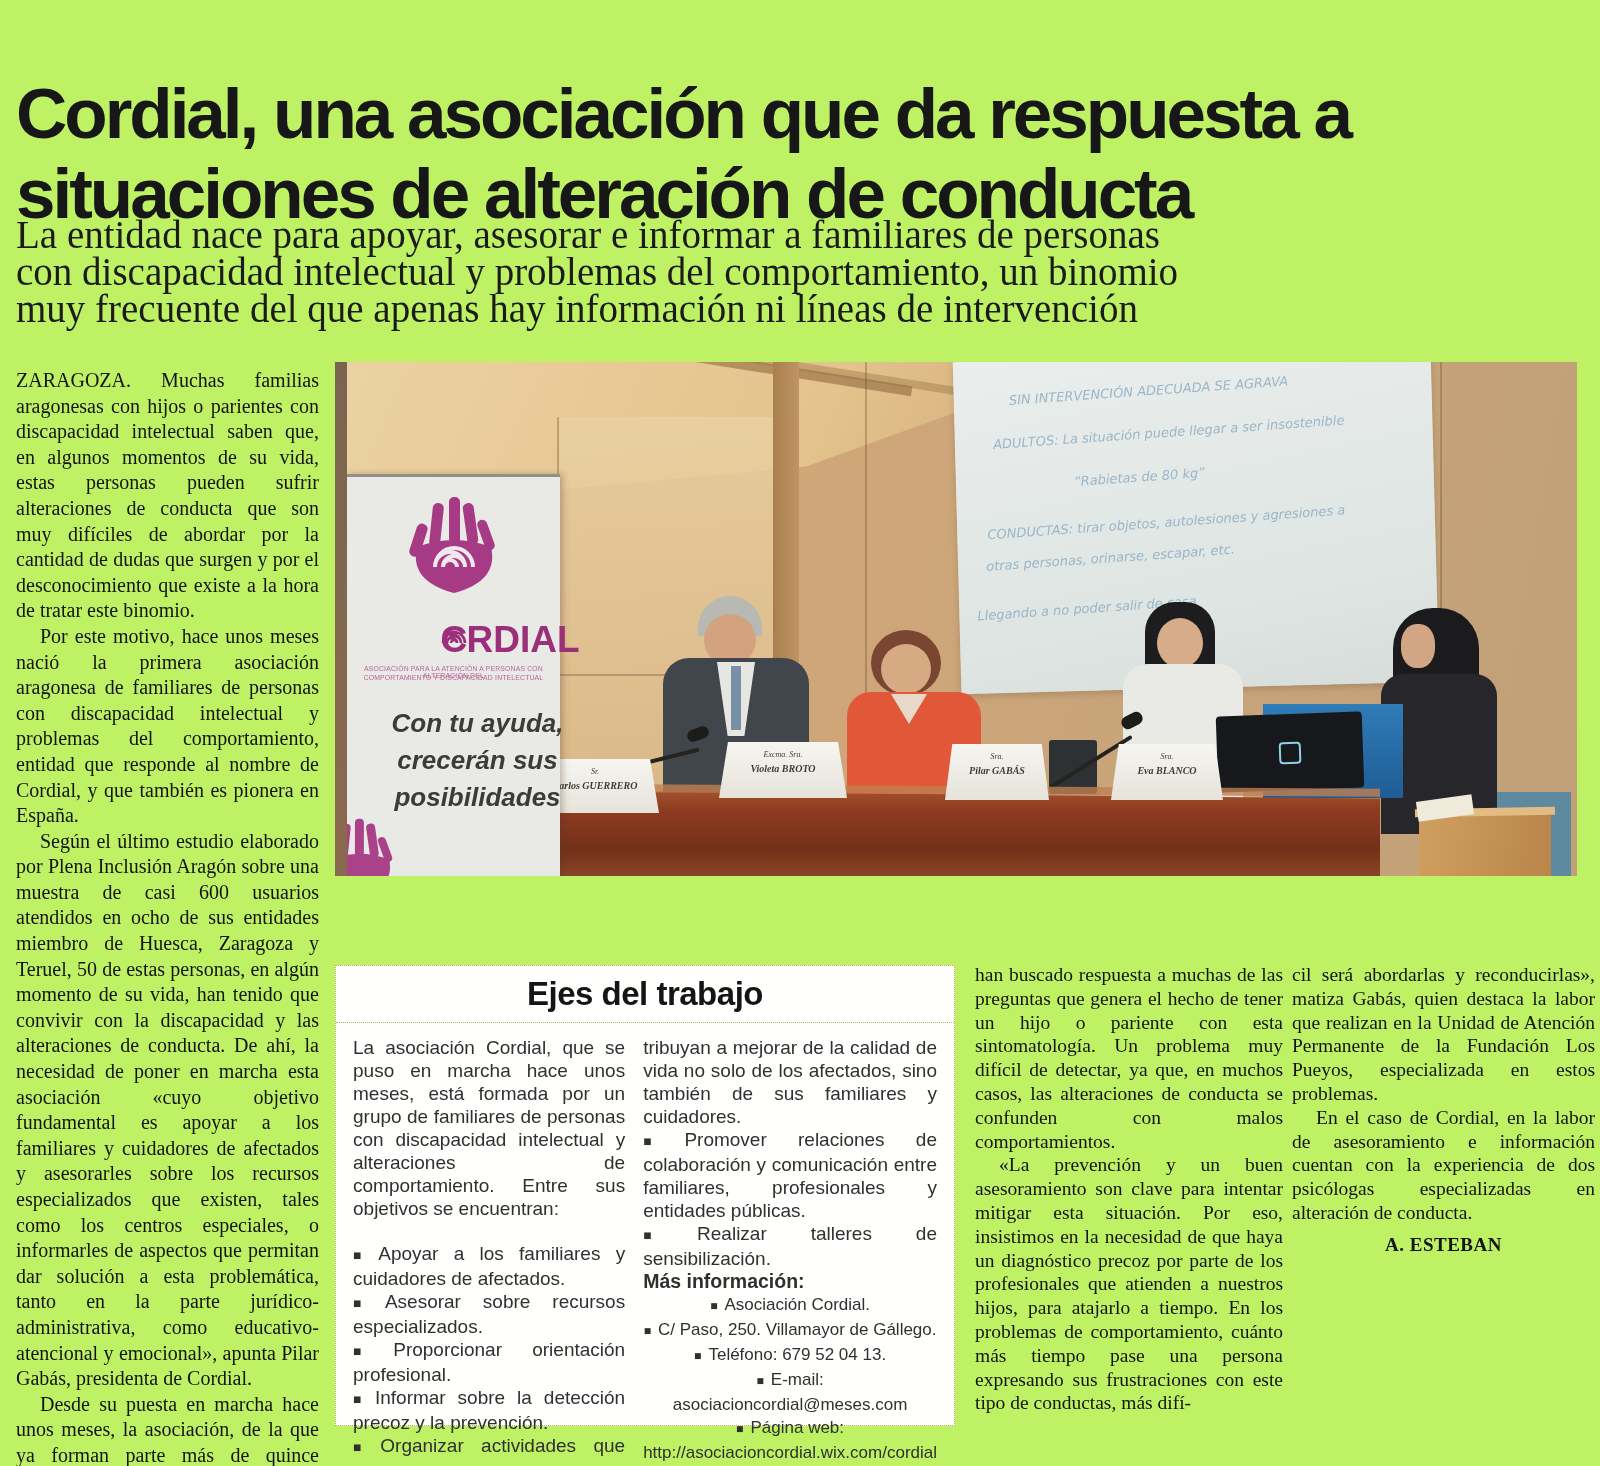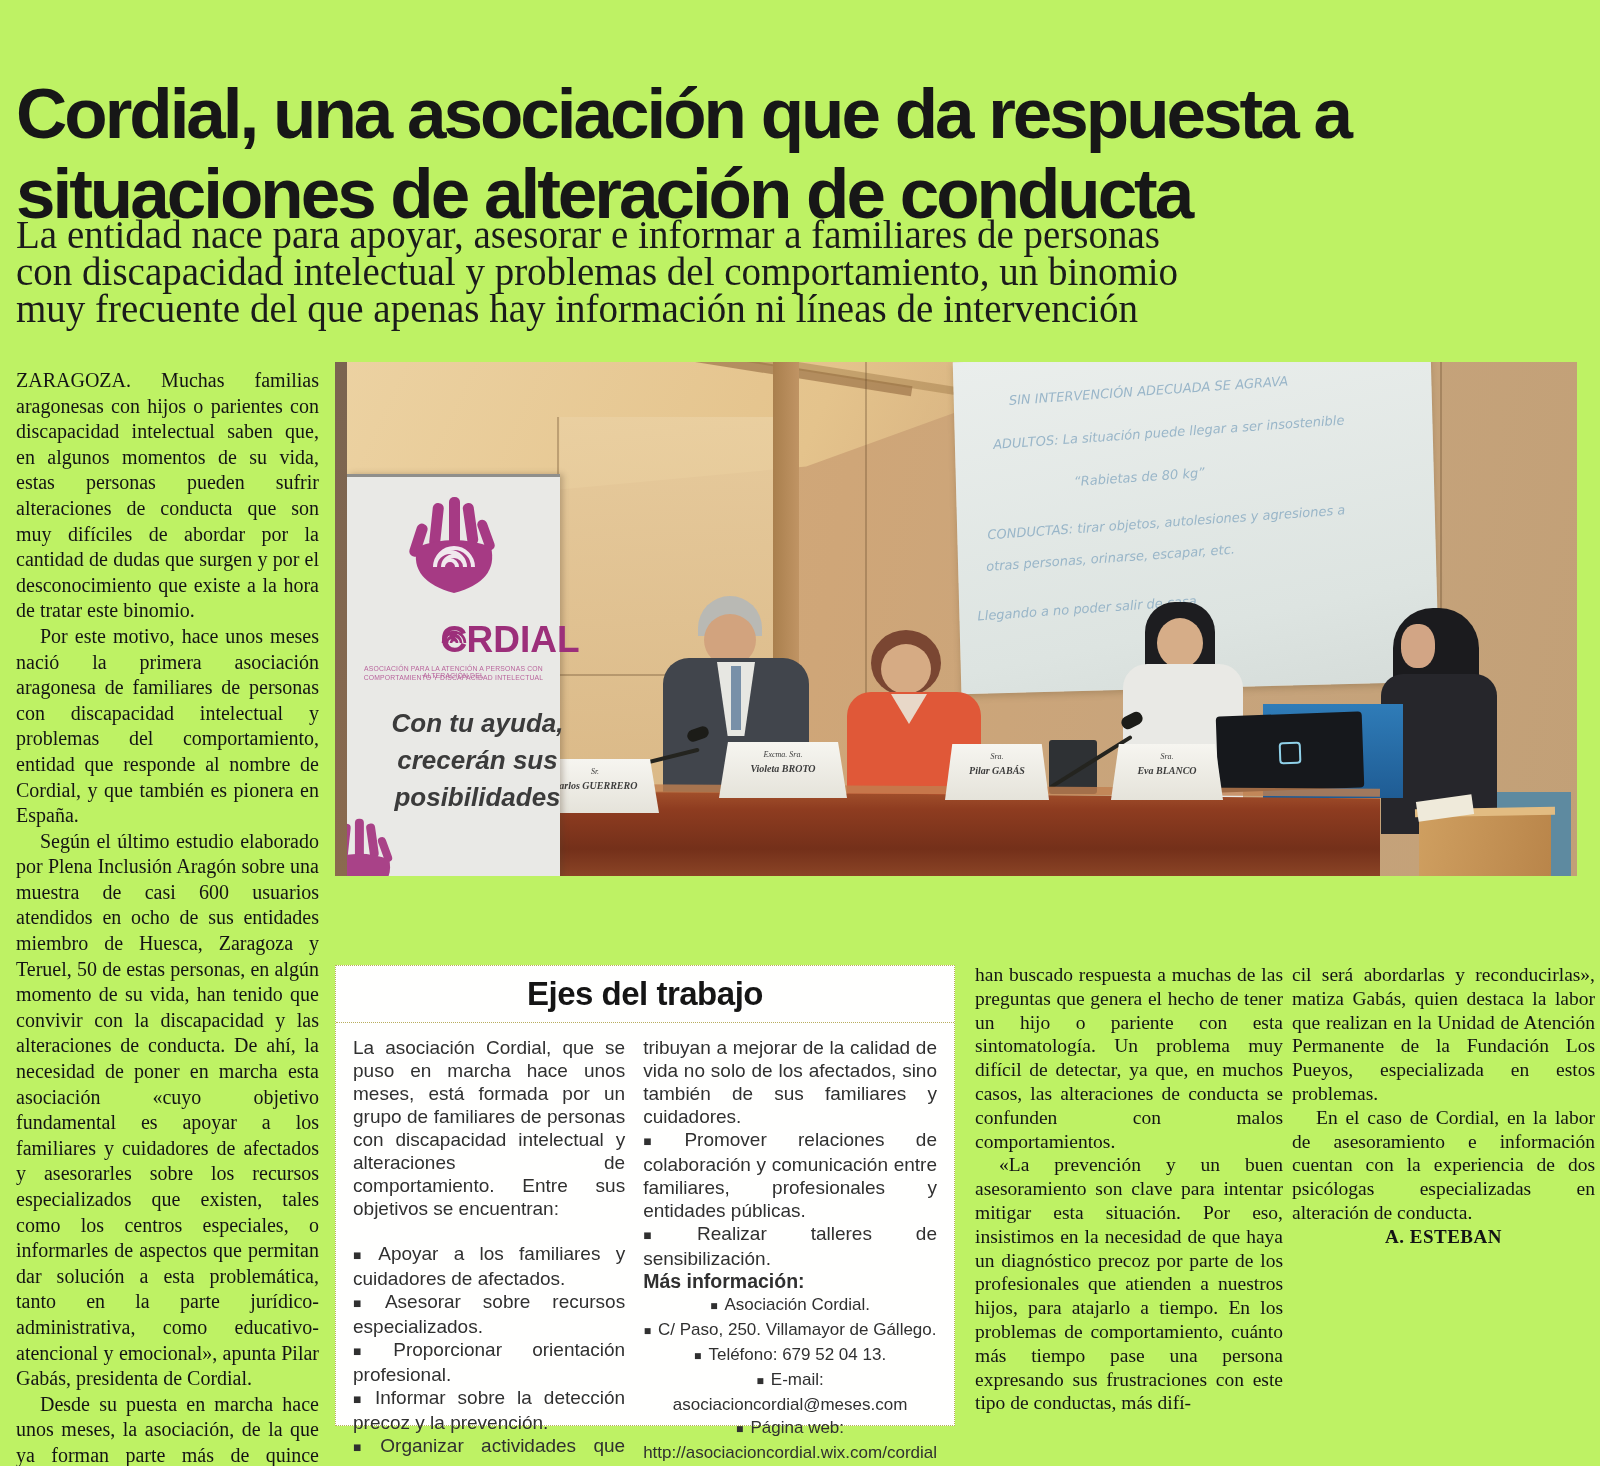--- a/index.html
+++ b/index.html
@@ -13,21 +13,21 @@
   .subheadline{position:absolute;left:16px;top:216px;width:1205px;
     font-family:"Liberation Serif", serif;font-size:39px;line-height:37px;color:#1b1b1b;}
 
   
   .col{position:absolute;text-align:justify;}
   .col p{margin:0;}
   .col p.ind{text-indent:24px;}
   .col1{left:16px;top:368px;width:303px;font-size:20px;line-height:25.6px;}
   .col3{left:975px;top:963px;width:308px;font-size:19.5px;line-height:23.8px;}
   .col4{left:1292px;top:963px;width:303px;font-size:19.5px;line-height:23.8px;}
-  .byline{text-align:center;font-weight:bold;letter-spacing:.5px;font-size:19px;}
+  .byline{margin-top:8px;text-align:center;font-weight:bold;letter-spacing:.5px;font-size:19px;}
 
   
   .photo{position:absolute;left:335px;top:362px;width:1242px;height:514px;overflow:hidden;
          background:linear-gradient(100deg,#d7ae7c 0%,#cfa678 40%,#c7a47c 70%,#c2a077 100%);}
   .photo *{position:absolute;}
   .p-edge{left:0;top:0;width:12px;height:514px;background:linear-gradient(#7a6450,#8a6a4e);}
   .p-ceiling{left:0;top:0;width:760px;height:190px;background:linear-gradient(115deg,#ecd2a2,#e4c38c 60%,rgba(228,195,140,0));
              clip-path:polygon(0 0,100% 0,62% 55%,0 78%);}
   .p-beam1{left:40px;top:-18px;width:540px;height:10px;background:#8a6038;transform:rotate(9deg);opacity:.55;}
   .p-beam2{left:210px;top:-2px;width:480px;height:8px;background:#96703f;transform:rotate(9deg);opacity:.4;}

